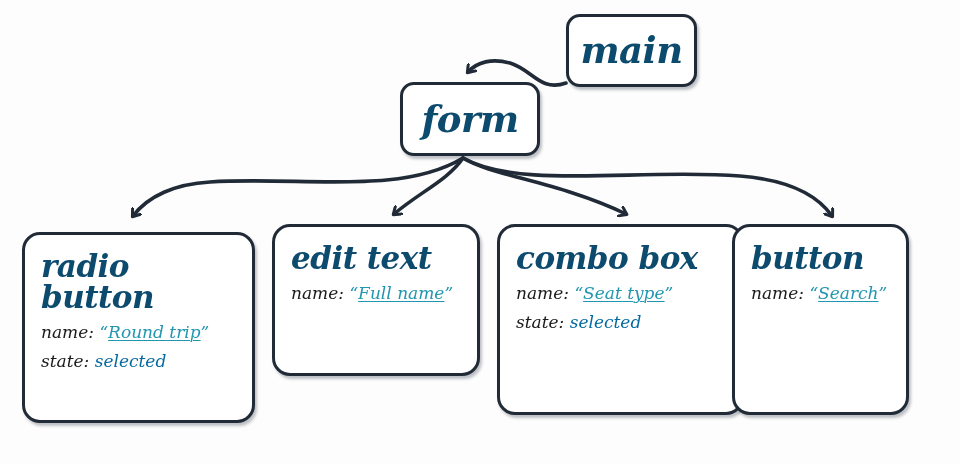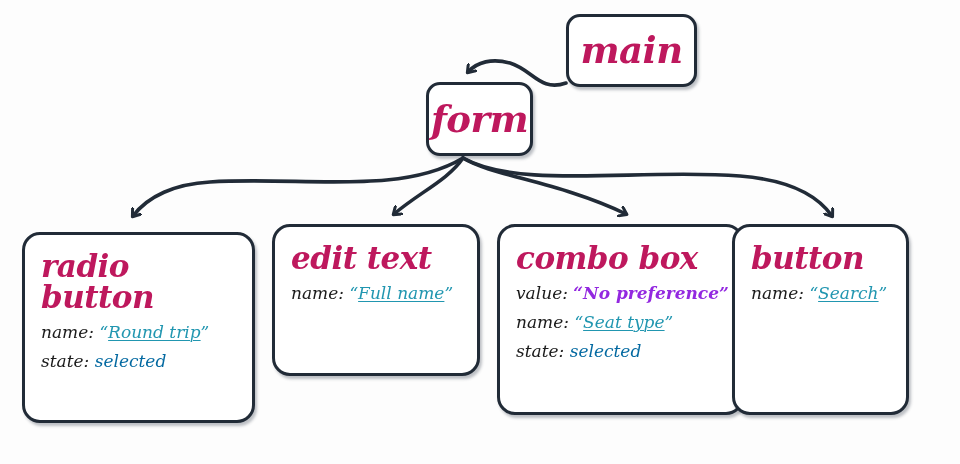--- a/index.html
+++ b/index.html
@@ -34,21 +34,21 @@
   .node.small {
     border-radius: 14px;
     display: flex;
     align-items: center;
     justify-content: center;
   }
   .node-title {
     font-family: "DejaVu Serif", serif;
     font-style: italic;
     font-weight: bold;
-    color: #be185d;
+    color: #0c4a6e;
     letter-spacing: -0.5px;
     line-height: 1;
   }
   .small .node-title {
     font-size: 37px;
   }
   .card {
     padding: 16px 14px 10px 16px;
   }
   .card .node-title {
@@ -117,21 +117,21 @@
 
     <g>
       <path d="M 463,158 C 520,190 640,168 740,176 C 790,180 818,196 832,216" fill="none" stroke="#212b37" stroke-width="3.6" stroke-linecap="round" marker-end="url(#ah)"></path>
     </g>
   </svg>
 
   <div class="node small" style="left:566px; top:14px; width:131px; height:73px;">
     <span class="node-title">main</span>
   </div>
 
-  <div class="node small" style="left:400px; top:82px; width:107px; height:74px;margin-left:26px;">
+  <div class="node small" style="left:400px; top:82px; width:140px; height:74px;">
     <span class="node-title">form</span>
   </div>
 
   <div class="node card" style="left:22px; top:232px; width:233px; height:191px;">
     <span class="node-title">radio button</span>
     <div class="prop">
       <span class="prop-key">name:</span>
       <span class="q q-link">“</span><span class="val-link">Round trip</span><span class="q q-link">”</span>
     </div>
     <div class="prop">
@@ -144,24 +144,20 @@
     <span class="node-title">edit text</span>
     <div class="prop">
       <span class="prop-key">name:</span>
       <span class="q q-link">“</span><span class="val-link">Full name</span><span class="q q-link">”</span>
     </div>
   </div>
 
   <div class="node card" style="left:497px; top:224px; width:247px; height:191px;">
     <span class="node-title">combo box</span>
     <div class="prop">
-      <span class="prop-key">value:</span>
-      <span class="q q-strong">“</span><span class="val-strong">No preference</span><span class="q q-strong">”</span>
-    </div>
-    <div class="prop">
       <span class="prop-key">name:</span>
       <span class="q q-link">“</span><span class="val-link">Seat type</span><span class="q q-link">”</span>
     </div>
     <div class="prop">
       <span class="prop-key">state:</span>
       <span class="val-state">selected</span>
     </div>
   </div>
 
   <div class="node card" style="left:732px; top:224px; width:177px; height:191px;">

